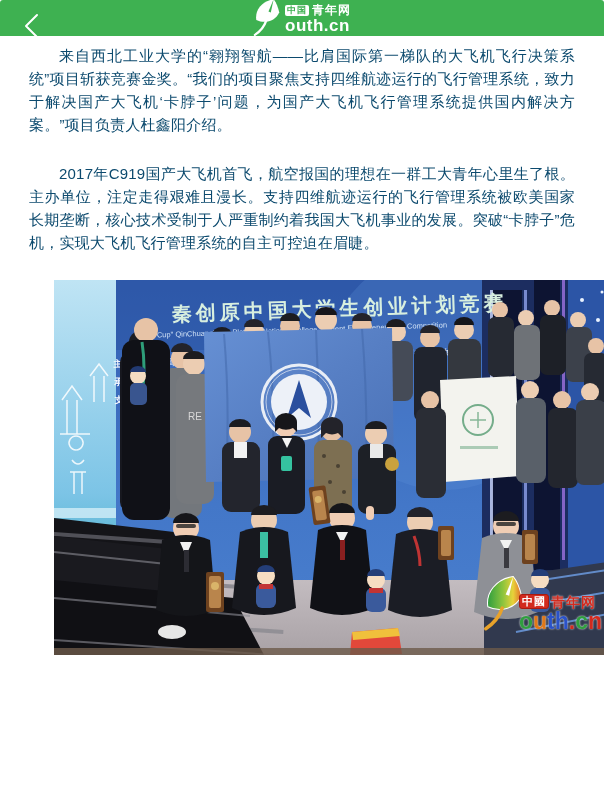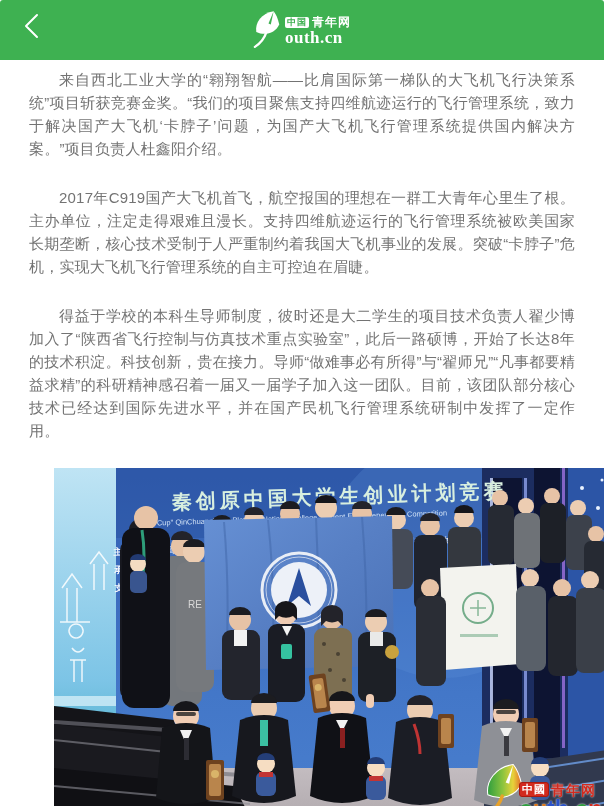--- a/index.html
+++ b/index.html
@@ -3,43 +3,43 @@
 <meta charset="utf-8">
 <style>
   html,body{margin:0;padding:0;}
   body{
     width:604px;height:806px;overflow:hidden;background:#ffffff;
     font-family:"Liberation Sans","DejaVu Sans",sans-serif;
     position:relative;
   }
   
   .app-header{
-    height:60px;background:#3eb151;border-radius:3px 3px 0 0;
-    display:flex;align-items:center;position:relative;font-family:Liberation Serif, serif;
+    height:36px;background:#3eb151;border-radius:3px 3px 0 0;
+    display:flex;align-items:center;position:relative;
   }
   .back-btn{
     position:absolute;left:16px;top:10px;width:32px;height:32px;
     display:flex;align-items:center;justify-content:center;cursor:pointer;
   }
   .logo{
     margin:0 auto;display:flex;align-items:flex-end;gap:2px;height:40px;
   }
   .logo .leaf{width:30px;height:40px;}
   .logo-text{display:flex;flex-direction:column;line-height:1;padding-bottom:4px;}
   .logo-row1{display:flex;align-items:center;gap:3px;}
   .logo-badge{
     background:#ffffff;color:#3eb151;font-size:9px;font-weight:bold;
     padding:1px 2px;border-radius:2px;letter-spacing:1px;
   }
   .logo-brand{color:#ffffff;font-size:12px;font-weight:bold;letter-spacing:1px;}
   .logo-domain{color:#ffffff;font-size:17px;font-weight:bold;letter-spacing:.5px;margin-top:1px;}
   
   article{padding:8px 29px 0 29px;}
   article p{
-    margin:0 0 26px 0;font-size:15px;line-height:23px;color:#737373;
+    margin:0 0 26px 0;font-size:15px;line-height:23px;color:#0c4a6e;
     text-align:justify;text-indent:2em;letter-spacing:.2px;
   }
   
   .photo{
     margin:26px 0 0 25px;width:554px;height:375px;position:relative;overflow:hidden;
   }
   .photo svg.scene{display:block;}
   
   .watermark{
     position:absolute;right:6px;bottom:22px;display:flex;align-items:flex-end;gap:0;
@@ -78,21 +78,20 @@
         <span class="logo-brand">青年网</span>
       </div>
       <div class="logo-domain">outh.cn</div>
     </div>
   </div>
 </header>
 
 <article>
   <p>来自西北工业大学的“翱翔智航——比肩国际第一梯队的大飞机飞行决策系统”项目斩获竞赛金奖。“我们的项目聚焦支持四维航迹运行的飞行管理系统，致力于解决国产大飞机‘卡脖子’问题，为国产大飞机飞行管理系统提供国内解决方案。”项目负责人杜鑫阳介绍。</p>
   <p>2017年C919国产大飞机首飞，航空报国的理想在一群工大青年心里生了根。主办单位，注定走得艰难且漫长。支持四维航迹运行的飞行管理系统被欧美国家长期垄断，核心技术受制于人严重制约着我国大飞机事业的发展。突破“卡脖子”危机，实现大飞机飞行管理系统的自主可控迫在眉睫。</p>
-  <p>得益于学校的本科生导师制度，彼时还是大二学生的项目技术负责人翟少博加入了“陕西省飞行控制与仿真技术重点实验室”，此后一路硕博，开始了长达8年的技术积淀。科技创新，贵在接力。导师“做难事必有所得”与“翟师兄”“凡事都要精益求精”的科研精神感召着一届又一届学子加入这一团队。目前，该团队部分核心技术已经达到国际先进水平，并在国产民机飞行管理系统研制中发挥了一定作用。</p>
 
   <figure class="photo" style="margin-top:6px;">
     <svg class="scene" width="554" height="375" viewBox="0 0 554 375">
       <defs>
         <linearGradient id="bg" x1="0" y1="0" x2="0" y2="1">
           <stop offset="0" stop-color="#335fb2"></stop>
             <stop offset=".6" stop-color="#4377c8"></stop>
             <stop offset="1" stop-color="#4a80cf"></stop>
         </linearGradient>
         <linearGradient id="ice" x1="0" y1="0" x2="0" y2="1">

